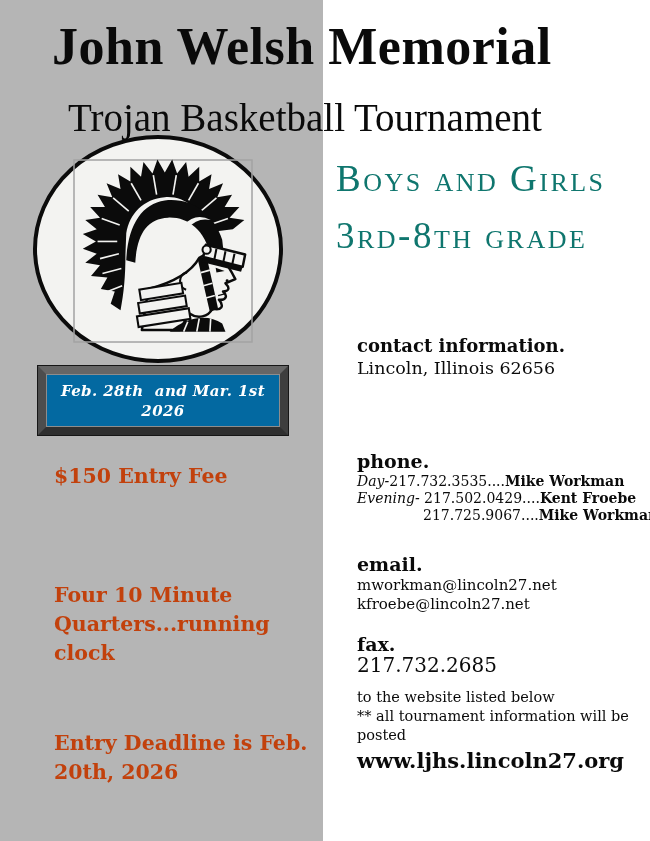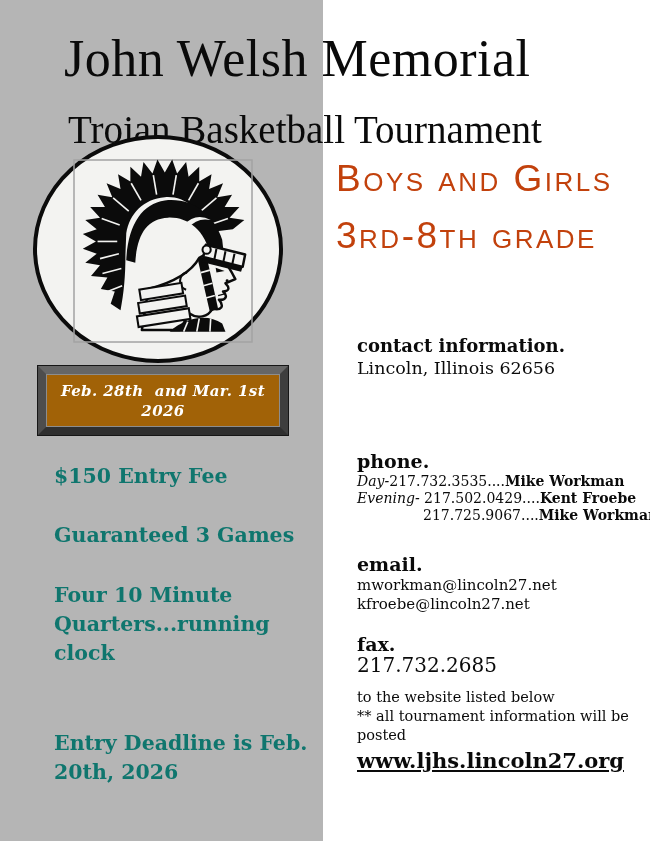--- a/index.html
+++ b/index.html
@@ -2,62 +2,62 @@
 <html><head>
 <meta charset="utf-8">
 <style>
   html,body{margin:0;padding:0;background:#ffffff;}
   .page{position:relative;width:650px;height:841px;background:#ffffff;overflow:hidden;
         font-family:"DejaVu Serif",serif;color:#0a0a0a;}
   .gray-panel{position:absolute;left:0;top:0;width:323px;height:841px;background:#b5b5b5;}
 
   
   .title-block{position:absolute;left:52px;top:16px;width:580px;}
-  .title-block h1{margin:12px;font-family:"Liberation Serif",serif;font-weight:400;
+  .title-block h1{margin:0;font-family:"Liberation Serif",serif;font-weight:700;
                   font-size:52px;line-height:62px;letter-spacing:.5px;}
   .title-block h2{margin:16px;font-family:"Liberation Serif",serif;font-weight:400;
                   font-size:39px;line-height:47px;}
 
   
   .logo{position:absolute;left:30px;top:131px;}
 
   
   .plaque{position:absolute;left:38px;top:366px;width:250px;height:69px;box-sizing:border-box;
-          background:#a16207;border:8px solid;border-color:#666666 #3e3e3e #2f2f2f #4d4d4d;
+          background:#0369a1;border:8px solid;border-color:#666666 #3e3e3e #2f2f2f #4d4d4d;
           outline:1px solid #161616;box-shadow:inset 0 0 0 1px #8d8d8d;
           display:flex;flex-direction:column;justify-content:center;align-items:center;}
   .plaque .pl-line{color:#ffffff;font-style:italic;font-weight:bold;font-size:15px;
           line-height:20px;letter-spacing:.4px;white-space:pre-wrap;text-align:center;}
 
   
   .feature{position:absolute;left:54px;width:254px;font-weight:bold;font-size:20.5px;
-           line-height:29px;color:#0f766e;}
+           line-height:29px;color:#c2410c;}
   .f0{top:462px}.f1{top:521px}.f2{top:581px}.f3{top:729px}
 
   
   .grade{position:absolute;left:336px;top:150px;width:310px;
-         font-family:Liberation Sans, sans-serif;font-variant:small-caps;
-         font-size:37px;line-height:57px;letter-spacing:2.5px;color:#c2410c;}
+         font-family:Liberation Serif, serif;font-variant:small-caps;
+         font-size:37px;line-height:57px;letter-spacing:2.5px;color:#0f766e;}
   .rsec{position:absolute;left:357px;width:305px;}
   .rsec h3{margin:0;font-size:19px;line-height:24px;font-weight:bold;}
   .contact{top:334px;font-size:17.5px;line-height:23px;}
   .contact h3{font-size:18px;line-height:23px;}
   .phone{top:449px;}
   .pline{font-size:14px;line-height:17px;white-space:pre;}
   .pline .pfx{font-style:italic;}
   .pline b{font-weight:bold;}
   .pline.indent{padding-left:66px;}
   .email{top:552px;}
   .elines{font-size:15px;line-height:19px;}
   .fax{top:632px;}
   .fline{font-size:20px;line-height:19px;}
   .footer{top:688px;}
   .note{font-size:14.5px;line-height:19px;}
   .website{display:inline-block;margin-top:3px;font-size:21px;line-height:26px;font-weight:bold;
-           color:#0a0a0a;text-decoration:underline;}
+           color:#0a0a0a;}
 </style>
 </head>
 <body>
 
 <div class="page">
   <div class="gray-panel"></div>
 
   <header class="title-block">
     <h1>John Welsh Memorial</h1>
     <h2>Trojan Basketball Tournament</h2>
@@ -138,21 +138,20 @@
       <circle cx="191" cy="152" r="5" fill="#f3f3f1" stroke="#0b0b0b" stroke-width="2.5"></circle>
     </g>
   </svg>
 
   <div class="plaque">
     <div class="pl-line">Feb. 28th  and Mar. 1st</div>
     <div class="pl-line">2026</div>
   </div>
 
   <div class="feature f0">$150 Entry Fee</div>
-  <div class="feature f1">Guaranteed 3 Games</div>
   <div class="feature f2">Four 10 Minute Quarters...running clock</div>
   <div class="feature f3">Entry Deadline is Feb. 20th, 2026</div>
 
   <div class="grade">
     <div>Boys and Girls</div>
     <div>3rd-8th grade</div>
   </div>
 
   <section class="rsec contact">
     <h3>contact information.</h3>

